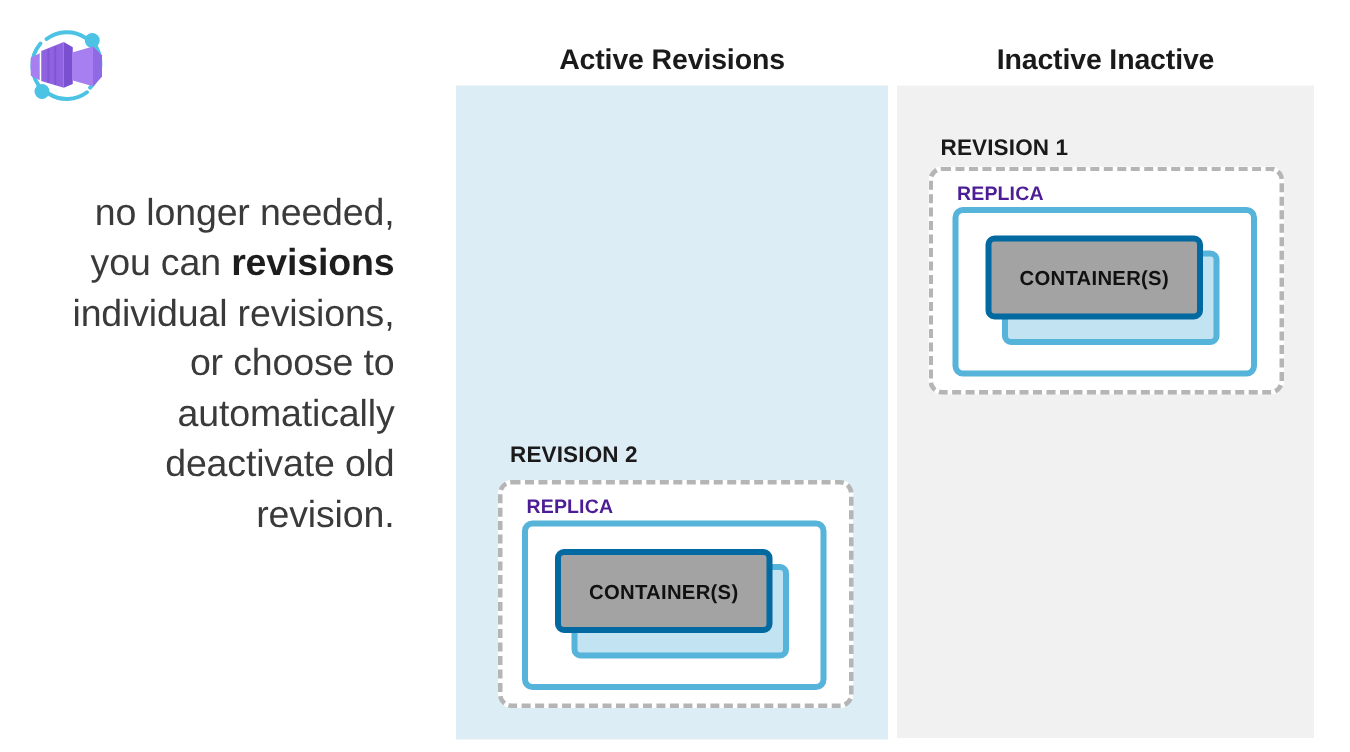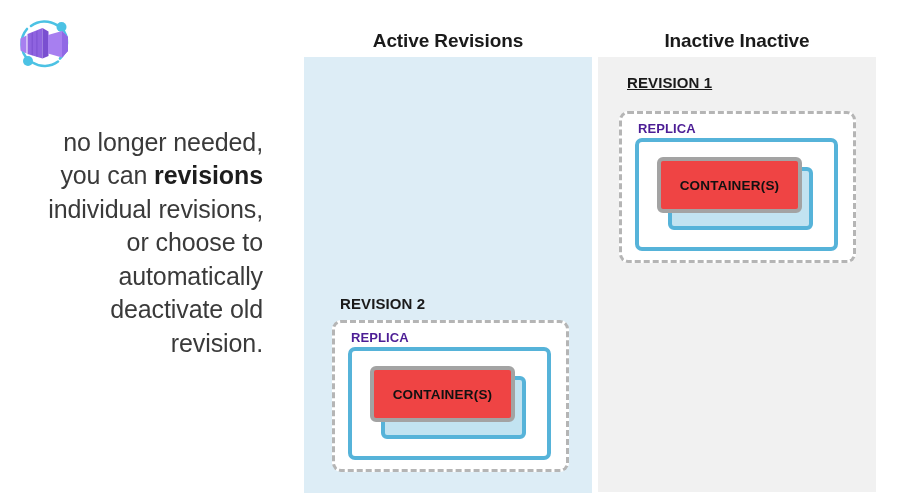--- a/index.html
+++ b/index.html
@@ -75,21 +75,21 @@
   #revision-box-2 { left: 332px; top: 320px; width: 237px; height: 152px; }
 
   .revision-label {
     position: absolute;
     font-size: 15px;
     font-weight: 700;
     color: #1a1a1a;
     letter-spacing: 0.1px;
     white-space: nowrap;
   }
-  #revision-label-1 { left: 627px; top: 74px; text-decoration: underline; }
+  #revision-label-1 { left: 627px; top: 90px; }
   #revision-label-2 { left: 340px; top: 295px; }
 
   
   .replica-label {
     position: absolute;
     font-size: 13px;
     font-weight: 700;
     color: #4c1d95;
     letter-spacing: 0.1px;
     white-space: nowrap;
@@ -110,23 +110,23 @@
   
   .container-back {
     position: absolute;
     border: 4px solid #56b3d9;
     border-radius: 6px;
     background: #c2e3f1;
     box-sizing: border-box;
   }
   .container-front {
     position: absolute;
-    border: 4px solid #a3a3a3;
+    border: 4px solid #0369a1;
     border-radius: 6px;
-    background: #ef4444;
+    background: #a3a3a3;
     box-sizing: border-box;
     display: flex;
     align-items: center;
     justify-content: center;
   }
   .container-label {
     font-size: 13.5px;
     font-weight: 700;
     color: #111111;
     letter-spacing: 0.2px;

